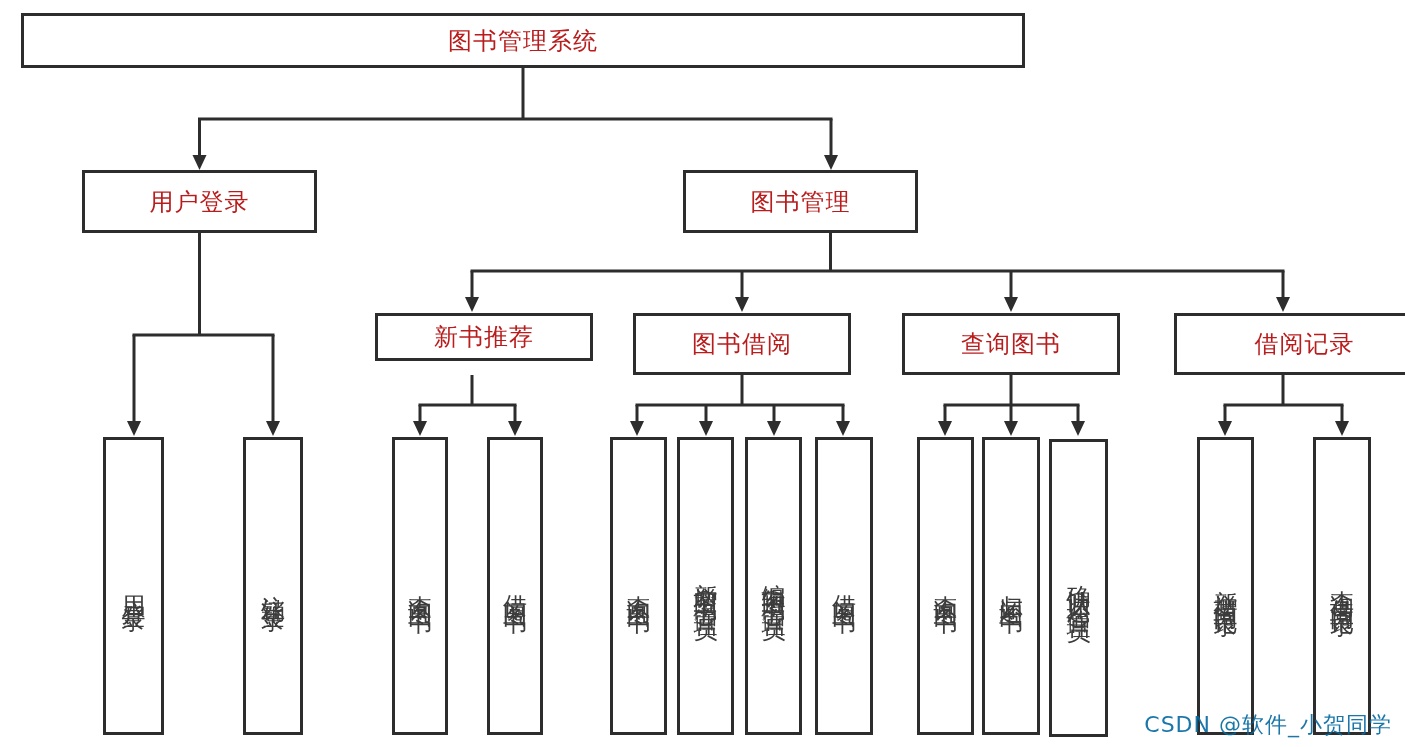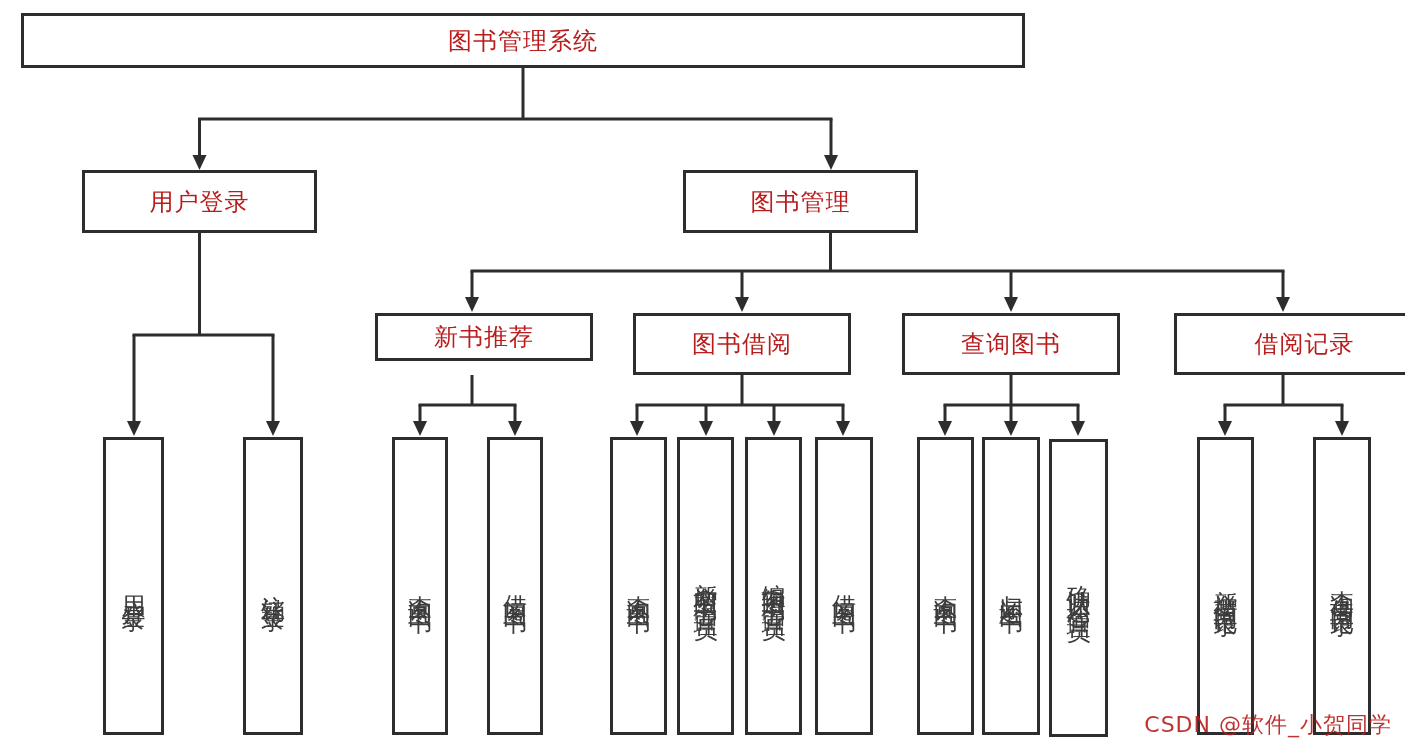--- a/index.html
+++ b/index.html
@@ -44,21 +44,21 @@
     letter-spacing: 5px;
     line-height: 1;
     color: #3c3c3c;
     white-space: nowrap;
   }
   .watermark {
     position: absolute;
     right: 13px;
     top: 710px;
     font-size: 22px;
-    color: #b91c1c;
+    color: #0369a1;
     opacity: 0.9;
     letter-spacing: 1px;
     white-space: nowrap;
     z-index: 5;
   }
   
   .root        { left: 21px;   top: 13px;  width: 1004px; height: 55px; }
   .l1a         { left: 82px;   top: 170px; width: 235px;  height: 63px; }
   .l1b         { left: 683px;  top: 170px; width: 235px;  height: 63px; }
   .l2a         { left: 375px;  top: 313px; width: 218px;  height: 48px; text-align: center; }

